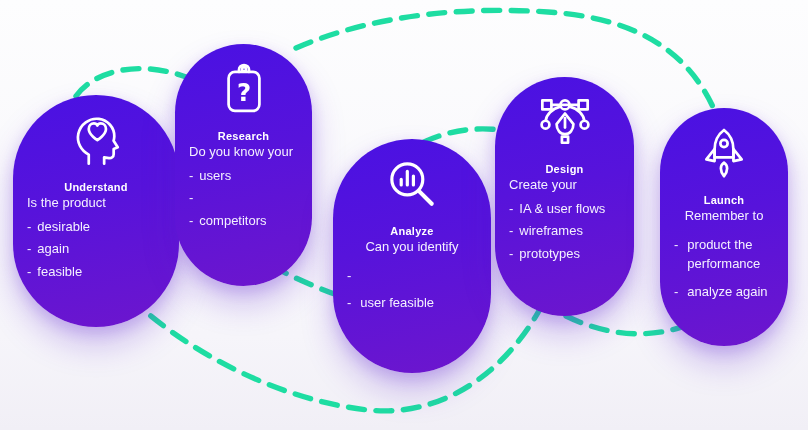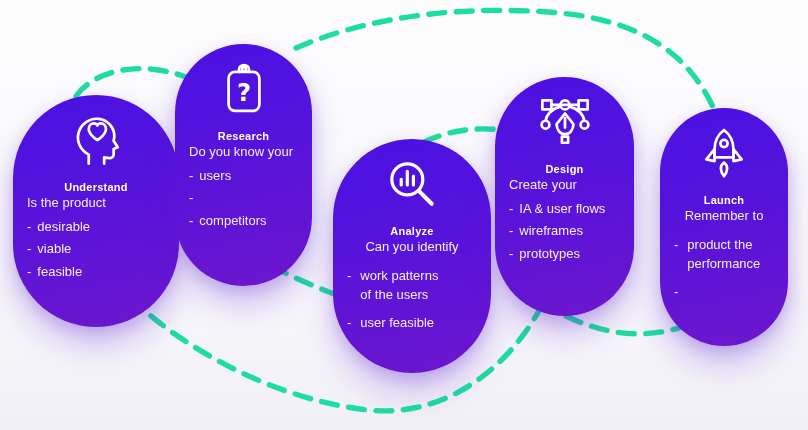--- a/index.html
+++ b/index.html
@@ -56,21 +56,21 @@
     </div>
     <div class="title">Understand</div>
     <div class="body">
       <div class="intro">Is the product</div>
       <div class="bullet">
         <span class="dash">-</span>
         <span class="btext">desirable</span>
       </div>
       <div class="bullet">
         <span class="dash">-</span>
-        <span class="btext">viable</span>
+        <span class="btext">again</span>
       </div>
       <div class="bullet">
         <span class="dash">-</span>
         <span class="btext">feasible</span>
       </div>
     </div>
   </div>
 
   <div class="card" style="left:175px; top:44px; width:137px; height:242px;">
     <div class="icon">
@@ -106,22 +106,20 @@
         <path d="M20.5 32 V26"></path>
         <path d="M27 32 V17.5"></path>
         <path d="M33.5 32 V22.5"></path>
       </svg>
     </div>
     <div class="title">Analyze</div>
     <div class="body">
       <div class="intro">Can you identify</div>
       <div class="bullet">
         <span class="dash">-</span>
-        <span class="btext">work patterns
-of the users</span>
       </div>
       <div class="bullet">
         <span class="dash">-</span>
         <span class="btext">user feasible</span>
       </div>
     </div>
   </div>
 
   <div class="card" style="left:495px; top:77px; width:139px; height:239px;">
     <div class="icon">
@@ -170,17 +168,18 @@
     <div class="title">Launch</div>
     <div class="body">
       <div class="intro">Remember to</div>
       <div class="bullet">
         <span class="dash">-</span>
         <span class="btext">product the
 performance</span>
       </div>
       <div class="bullet">
         <span class="dash">-</span>
+        <span class="btext">analyze again</span>
       </div>
     </div>
   </div>
 
 </div>
 
 </body></html>

